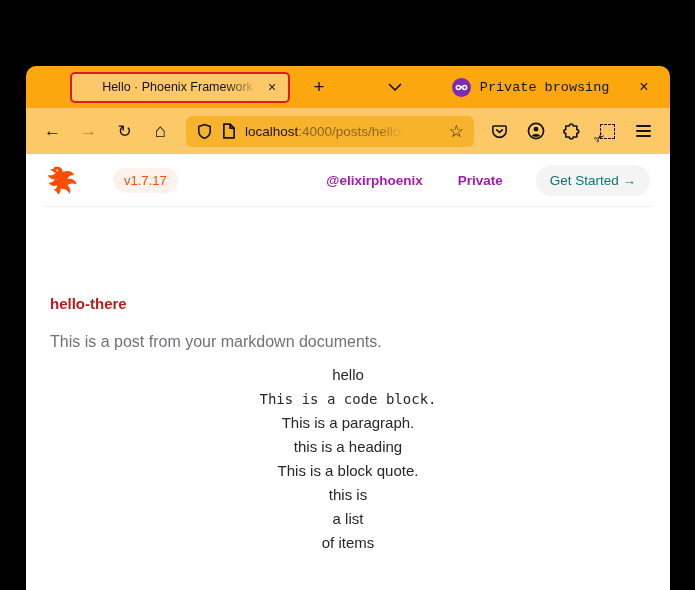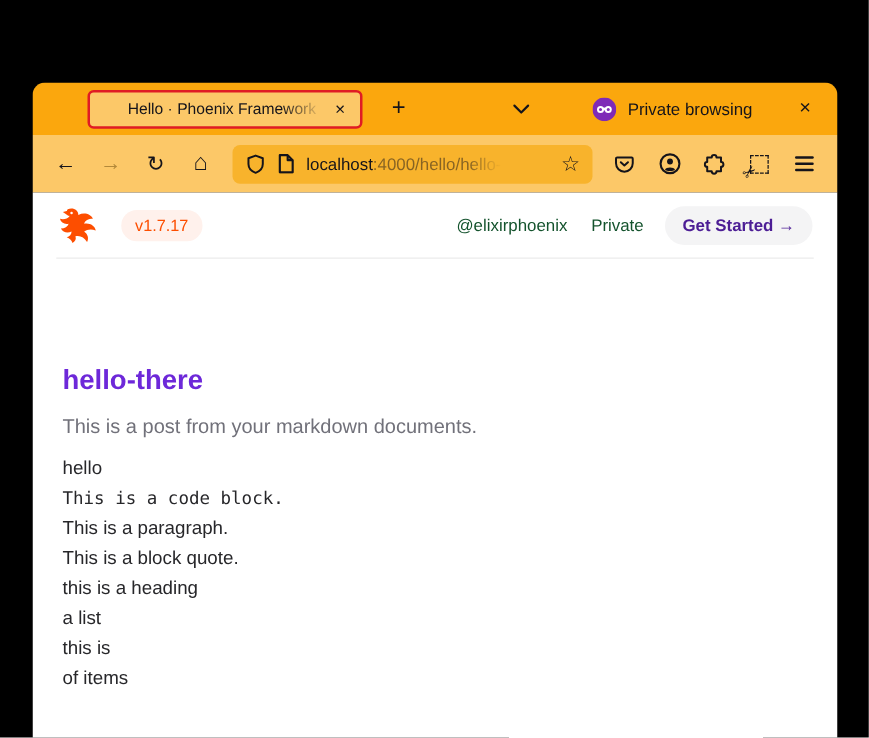--- a/index.html
+++ b/index.html
@@ -34,21 +34,21 @@
   }
   .tab-close, .win-close, .glyph-btn {
     color:#15141a; display:flex; align-items:center; justify-content:center;
     cursor:default; user-select:none;
   }
   .tab-close { font-size:14px; width:18px; height:18px; }
   .newtab-btn { margin-left:16px; width:26px; height:26px; font-size:19px; font-weight:400; }
   .spacer-a { flex:3; } .spacer-b { flex:1; }
   .alltabs-btn { width:26px; height:26px; }
   .gap-fixed { width:44px; }
-  .private-badge { display:flex; align-items:center; gap:9px; }
+  .private-badge { display:flex; align-items:center; gap:9px;font-family:Liberation Mono, monospace; }
   .private-label { font-size:13.5px; color:#15141a; }
   .win-close { width:24px; height:24px; font-size:16px; margin-left:6px; }
 
   
   .toolbar {
     height:46px; background:#fcc868; flex:0 0 auto;
     display:flex; align-items:center; padding:0 12px; gap:7px;
   }
   .tb-btn {
     width:29px; height:29px; border-radius:4px; flex:0 0 auto;
@@ -71,36 +71,36 @@
     mask-image:linear-gradient(to right,#000 72%,transparent 96%);
   }
   .star-btn { font-size:17px; color:#15141a; margin-left:auto; flex:0 0 auto; }
   .menu-icon { display:flex; flex-direction:column; gap:3.5px; }
   .menu-icon span { display:block; width:15px; height:1.8px; background:#15141a; border-radius:1px; }
   .shot-box { position:relative; width:15px; height:15px; border:1.6px dashed #15141a; }
   .shot-box .scissors { position:absolute; left:-7px; bottom:-7px; font-size:13px; color:#15141a; transform:rotate(-40deg); }
 
   
   .content { flex:1; background:#fff; display:flex; flex-direction:column; overflow:hidden; }
-  .site-header { height:52px; display:flex; align-items:center; padding:0 20px; flex:0 0 auto; }
+  .site-header { height:52px; display:flex; align-items:center; padding:0 20px; flex:0 0 auto;gap:16px; }
   .version-pill {
     background:#fff1ec; color:#fd4e00; font-size:13px;
     padding:5px 11px; border-radius:999px; margin-left:13px;
   }
   .header-spacer { flex:1; }
-  .nav-link { font-weight:400; font-size:13.5px; color:#14532d; margin-left:19px; text-decoration:none; }
+  .nav-link { font-weight:700; font-size:13.5px; color:#a21caf; margin-left:19px; text-decoration:none; }
   .cta-btn {
     background:#f4f4f5; border-radius:999px; padding:8px 14px;
-    font-weight:700; font-size:13.5px; color:#4c1d95; margin-left:17px; border:none;
+    font-weight:400; font-size:13.5px; color:#0f766e; margin-left:17px; border:none;
   }
   .header-divider { border-bottom:1px solid #ececec; margin:0 19px; flex:0 0 auto; }
   .post { padding:86px 24px 0 24px; }
-  .post-title { font-size:22px; font-weight:700; color:#6d28d9; line-height:21px; margin-bottom:18px; }
+  .post-title { font-size:15px; font-weight:700; color:#b91c1c; line-height:21px; margin-bottom:18px; }
   .post-subtitle { font-size:16px; color:#71717a; line-height:20px; margin-bottom:11px; }
-  .post-line { font-size:15px; color:#27272a; line-height:24px; }
+  .post-line { font-size:15px; color:#27272a; line-height:24px;text-align:center; }
   .post-line.code { font-family:"DejaVu Sans Mono", monospace; font-size:14px; }
   svg { display:block; }
 </style>
 </head>
 <body>
 
 <div class="window">
 
   <div class="tabbar">
     <div class="tab">
@@ -139,21 +139,21 @@
     <div class="urlbar">
       <svg width="17" height="17" viewBox="0 0 16 16">
         <path d="M8 1.4 L13.4 3.4 V7.8 C13.4 11.2 11 13.3 8 14.4 C5 13.3 2.6 11.2 2.6 7.8 V3.4 Z" fill="none" stroke="#15141a" stroke-width="1.5" stroke-linejoin="round"></path>
       </svg>
       <svg width="14" height="16" viewBox="0 0 12 14">
         <path d="M1.5 1 H7 L10.5 4.5 V13 H1.5 Z" fill="none" stroke="#15141a" stroke-width="1.5" stroke-linejoin="round"></path>
         <path d="M7 1 V4.5 H10.5" fill="none" stroke="#15141a" stroke-width="1.5" stroke-linejoin="round"></path>
       </svg>
       <span class="url-text">
           <span class="url-host">localhost</span>
-          <span class="url-path">:4000/hello/hello-t</span>
+          <span class="url-path">:4000/posts/hello-t</span>
         </span>
       <span class="star-btn glyph-btn">☆</span>
     </div>
 
     <div class="tb-btn">
       <svg width="17" height="17" viewBox="0 0 16 16">
         <path d="M2.6 2.8 H13.4 A0.9 0.9 0 0 1 14.3 3.7 V7.2 A6.3 6.3 0 0 1 1.7 7.2 V3.7 A0.9 0.9 0 0 1 2.6 2.8 Z" fill="none" stroke="#15141a" stroke-width="1.5"></path>
         <polyline points="5.3,6.4 8,8.9 10.7,6.4" fill="none" stroke="#15141a" stroke-width="1.5" stroke-linecap="round" stroke-linejoin="round"></polyline>
       </svg>
     </div>
@@ -198,21 +198,21 @@
       <button class="cta-btn">Get Started →</button>
     </div>
     <div class="header-divider"></div>
 
     <div class="post">
       <div class="post-title">hello-there</div>
       <div class="post-subtitle">This is a post from your markdown documents.</div>
       <div class="post-line">hello</div>
       <div class="post-line code">This is a code block.</div>
       <div class="post-line">This is a paragraph.</div>
+      <div class="post-line">this is a heading</div>
       <div class="post-line">This is a block quote.</div>
-      <div class="post-line">this is a heading</div>
+      <div class="post-line">this is</div>
       <div class="post-line">a list</div>
-      <div class="post-line">this is</div>
       <div class="post-line">of items</div>
     </div>
 
   </div>
 </div>
 
 </body></html>

